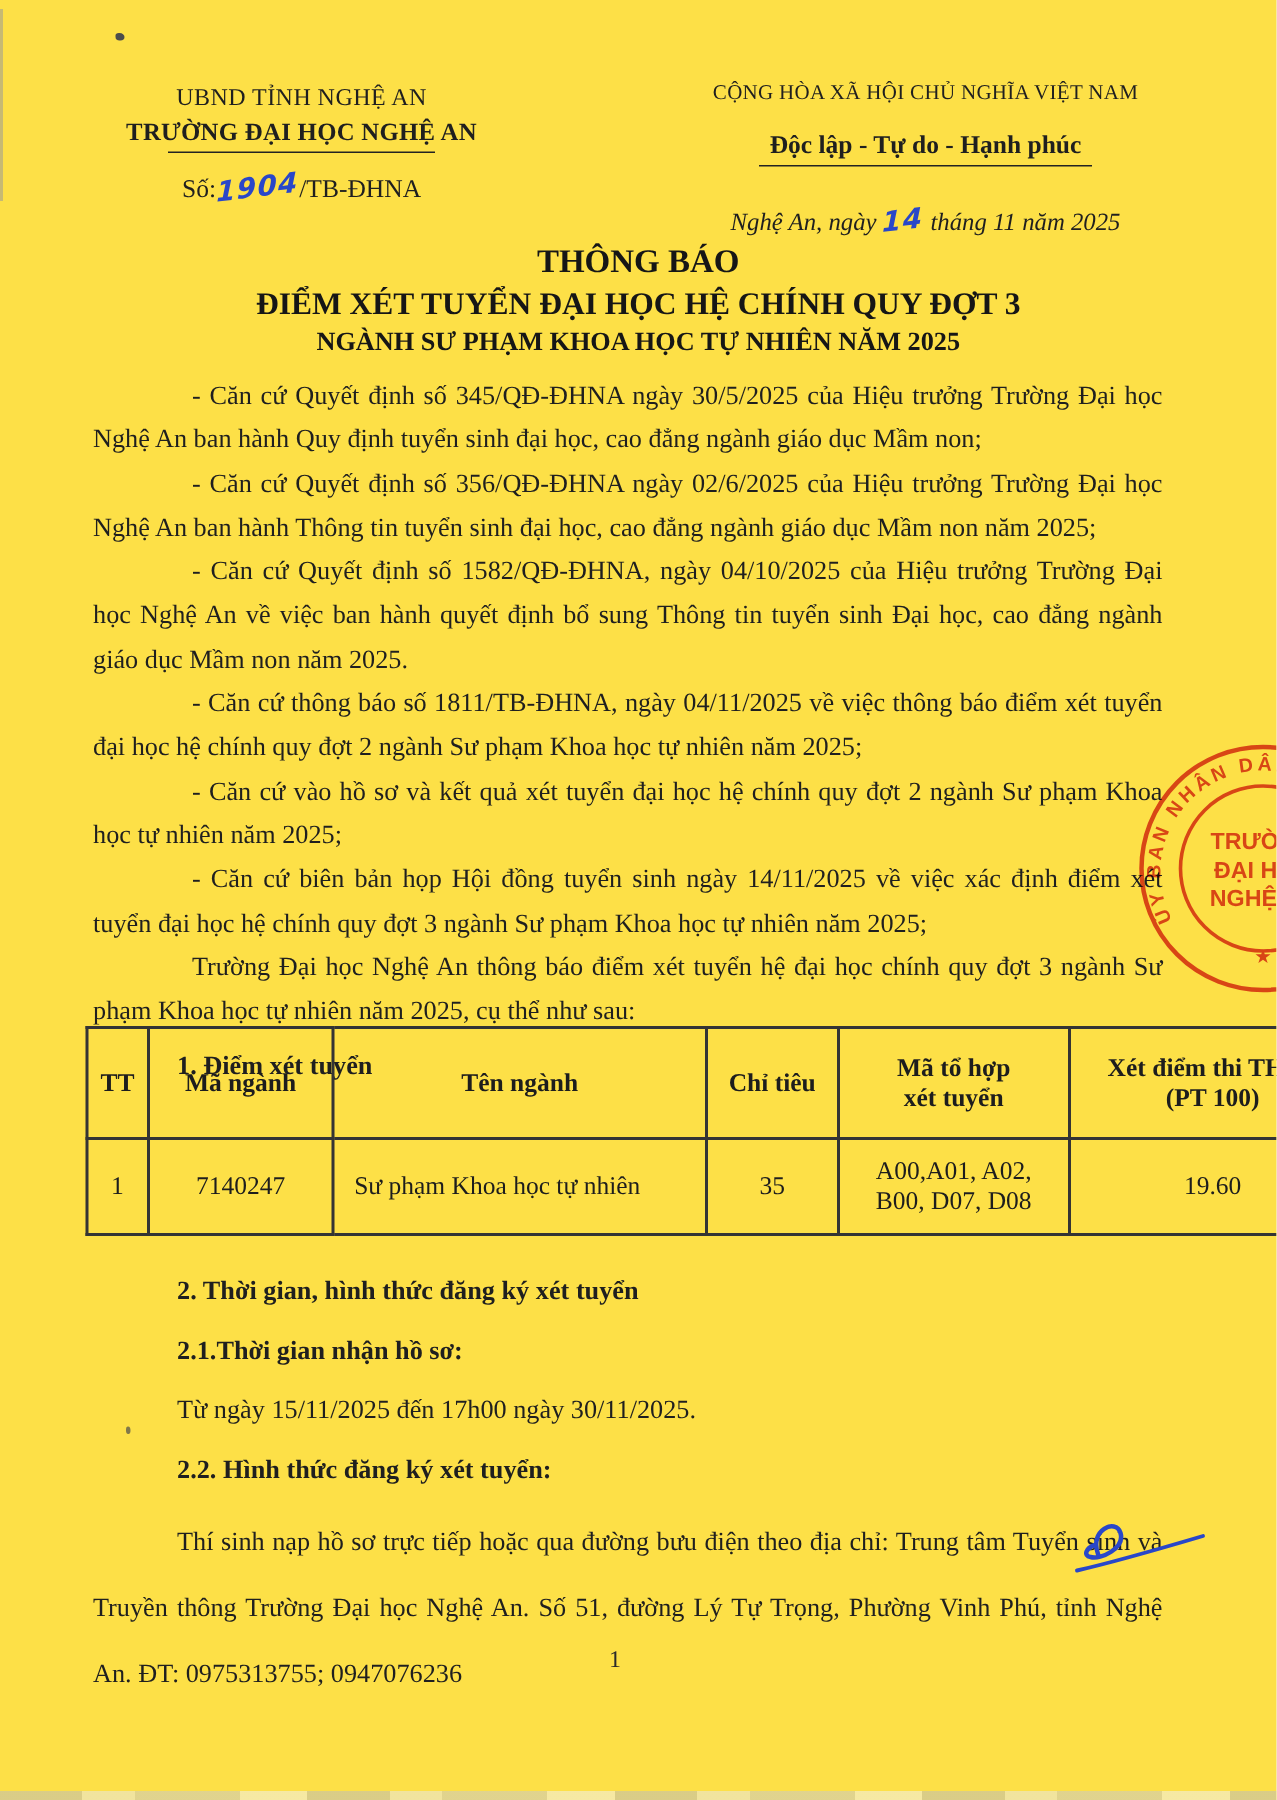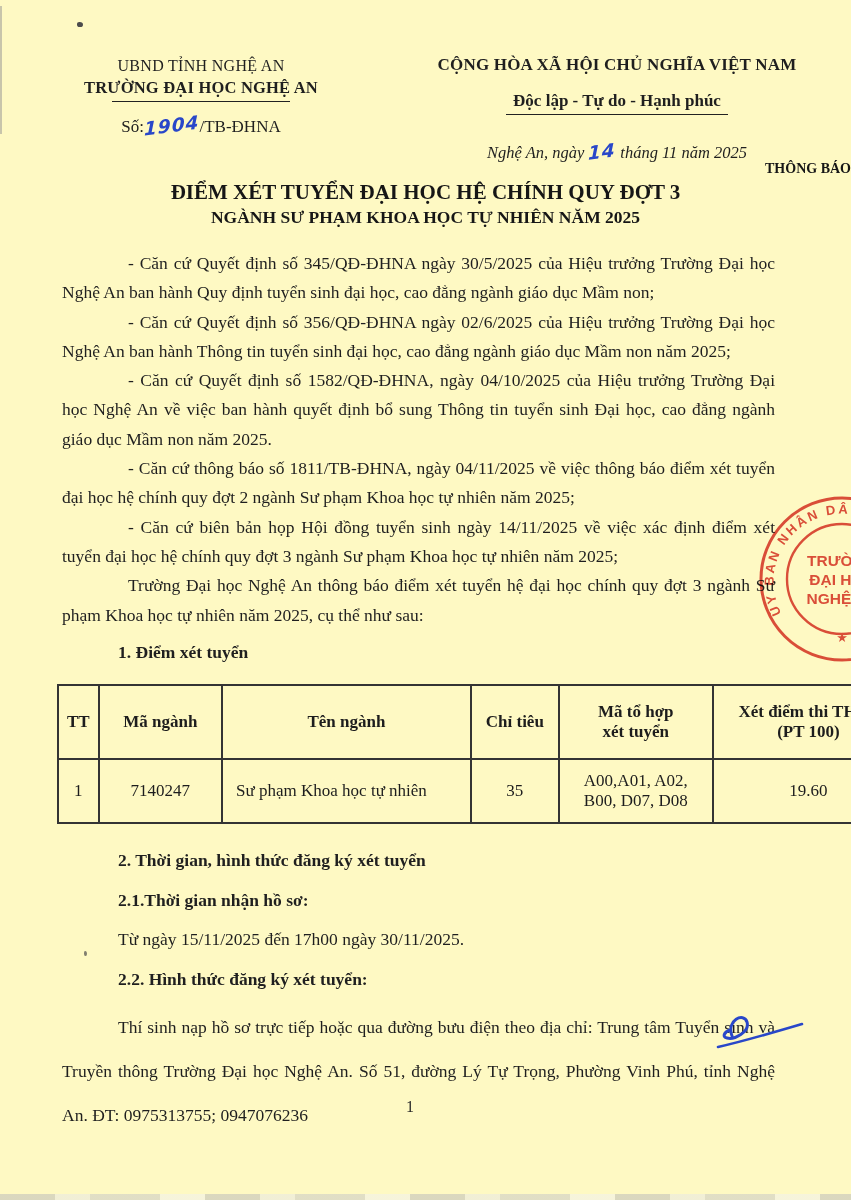--- a/index.html
+++ b/index.html
@@ -1,35 +1,35 @@
 <!DOCTYPE html>
 <html><head>
 <meta charset="utf-8">
 <style>
   html,body{margin:0;padding:0;}
   body{width:851px;height:1200px;background:#e9e9e7;font-family:"Liberation Serif","DejaVu Serif",serif;}
-  .page{position:relative;width:851px;height:1200px;background:#fef9c3;overflow:hidden;color:#1f1f1f;}
+  .page{position:relative;width:851px;height:1200px;background:#fde047;overflow:hidden;color:#1f1f1f;}
 
   
   .hdr-left{position:absolute;left:58px;top:57px;width:286px;text-align:center;}
   .hdr-left .l1{font-size:16px;letter-spacing:.3px;}
   .hdr-left .l2{font-size:16.5px;font-weight:bold;margin-top:3px;letter-spacing:.2px;}
   .rule{border-top:1.6px solid #222;height:0;margin:3px auto 0;}
   .rule.left{width:178px;}
   .rule.right{width:222px;}
   .so-line{margin-top:13px;font-size:17px;}
   .hand{font-family:"DejaVu Sans",sans-serif;font-style:italic;font-weight:bold;color:#2947c9;display:inline-block;transform:rotate(-7deg) skewX(-8deg);font-size:18.5px;letter-spacing:1px;}
   .hdr-right{position:absolute;left:418px;top:55px;width:398px;text-align:center;}
-  .hdr-right .r1{font-size:17px;font-weight:bold;letter-spacing:.2px;text-align:center;}
+  .hdr-right .r1{font-size:14px;font-weight:normal;letter-spacing:.2px;text-align:center;}
   .hdr-right .r2{font-size:17px;font-weight:bold;margin-top:16px;}
   .date-line{margin-top:26px;font-size:16.5px;font-style:italic;}
 
   
   .title{position:absolute;left:0;top:161px;width:851px;text-align:center;font-weight:bold;color:#161616;}
-  .title .t1{font-size:14px;text-align:right;}
+  .title .t1{font-size:22px;}
   .title .t2{font-size:21px;margin-top:3px;}
   .title .t3{font-size:17.5px;margin-top:2px;}
 
   
   .bodytext{position:absolute;left:62px;top:249px;width:713px;font-size:17.5px;line-height:29.3px;text-align:justify;}
   .bodytext p{margin:0;text-indent:66px;}
   .sec-h{font-weight:bold;padding-left:56px;font-size:17.5px;}
   .sec1{margin-top:8px;}
 
   
@@ -86,20 +86,21 @@
     <div class="t1">THÔNG BÁO</div>
     <div class="t2">ĐIỂM XÉT TUYỂN ĐẠI HỌC HỆ CHÍNH QUY ĐỢT 3</div>
     <div class="t3">NGÀNH SƯ PHẠM KHOA HỌC TỰ NHIÊN NĂM 2025</div>
   </div>
 
   <div class="bodytext">
     <p>- Căn cứ Quyết định số 345/QĐ-ĐHNA ngày 30/5/2025 của Hiệu trưởng Trường Đại học Nghệ An ban hành Quy định tuyển sinh đại học, cao đẳng ngành giáo dục Mầm non;</p>
     <p>- Căn cứ Quyết định số 356/QĐ-ĐHNA ngày 02/6/2025 của Hiệu trưởng Trường Đại học Nghệ An ban hành Thông tin tuyển sinh đại học, cao đẳng ngành giáo dục Mầm non năm 2025;</p>
     <p>- Căn cứ Quyết định số 1582/QĐ-ĐHNA, ngày 04/10/2025 của Hiệu trưởng Trường Đại học Nghệ An về việc ban hành quyết định bổ sung Thông tin tuyển sinh Đại học, cao đẳng ngành giáo dục Mầm non năm 2025.</p>
     <p>- Căn cứ thông báo số 1811/TB-ĐHNA, ngày 04/11/2025 về việc thông báo điểm xét tuyển đại học hệ chính quy đợt 2 ngành Sư phạm Khoa học tự nhiên năm 2025;</p>
+    <p>- Căn cứ vào hồ sơ và kết quả xét tuyển đại học hệ chính quy đợt 2 ngành Sư phạm Khoa học tự nhiên năm 2025;</p>
     <p>- Căn cứ biên bản họp Hội đồng tuyển sinh ngày 14/11/2025 về việc xác định điểm xét tuyển đại học hệ chính quy đợt 3 ngành Sư phạm Khoa học tự nhiên năm 2025;</p>
     <p>Trường Đại học Nghệ An thông báo điểm xét tuyển hệ đại học chính quy đợt 3 ngành Sư phạm Khoa học tự nhiên năm 2025, cụ thể như sau:</p>
     <div class="sec-h sec1">1. Điểm xét tuyển</div>
   </div>
 
   <table class="score">
     <colgroup>
       <col style="width:4.8%">
         <col style="width:14.6%">
         <col style="width:29.4%">

